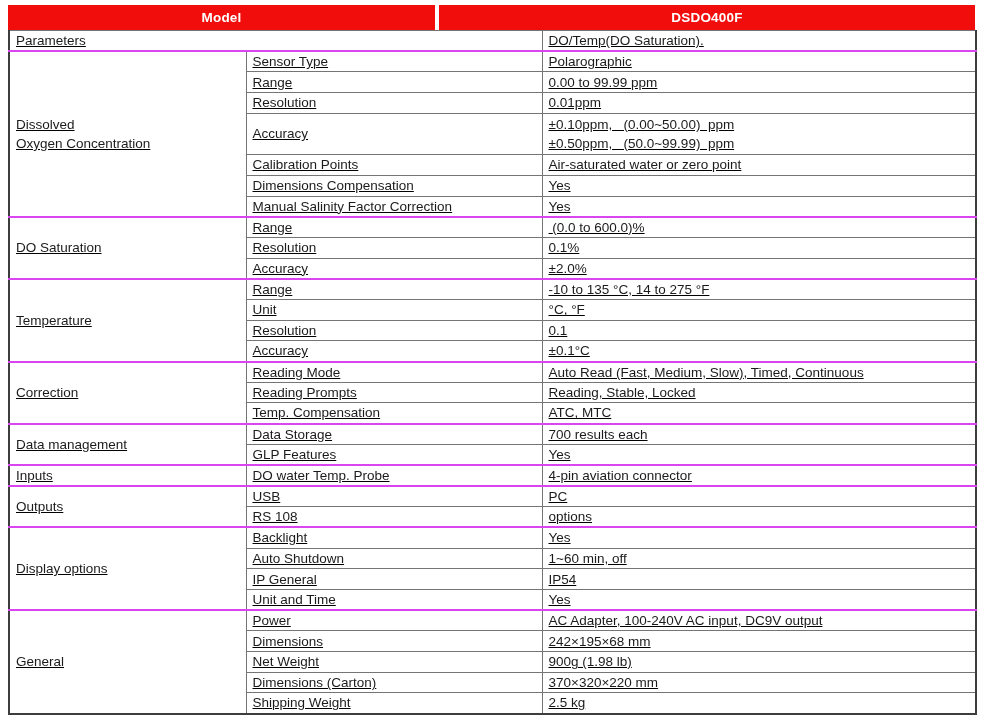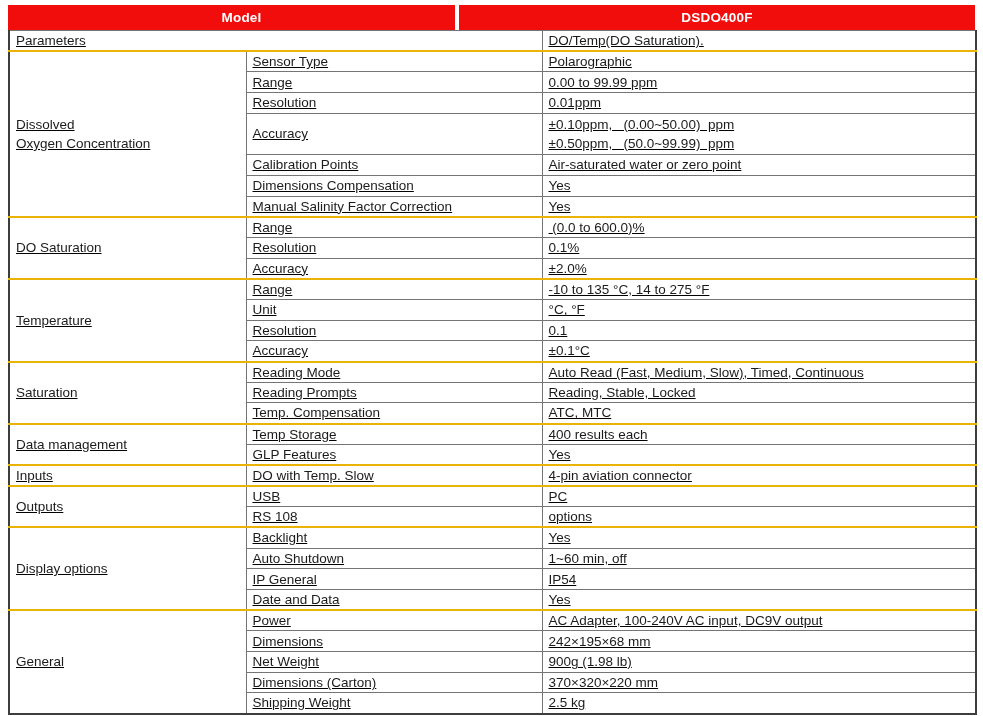--- a/index.html
+++ b/index.html
@@ -24,21 +24,21 @@
   }
   .hcell {
     color: #ffffff;
     font-weight: bold;
     font-size: 13.5px;
     display: flex;
     align-items: center;
     justify-content: center;
     letter-spacing: 0.2px;
   }
-  .hcell.model { width: 427px; margin-right: 4px; padding-left: 20px; }
+  .hcell.model { width: 427px; margin-right: 4px; }
   .hcell.value { flex: 1; }
   
   table.spec {
     border-collapse: collapse;
     table-layout: fixed;
     width: 967px;
     border: 2px solid #3d3d3d;
     border-top-width: 1px;
     text-decoration: underline;
   }
@@ -46,21 +46,21 @@
     border: 1px solid #757575;
     font-size: 13.5px;
     color: #1b1b1b;
     padding: 0 4px 0 6px;
     vertical-align: middle;
     line-height: 19px;
     overflow: hidden;
   }
   table.spec tr { height: 20.7px; }
   table.spec tr.tall { height: 41.4px; }
-  tr.section-start td { border-top: 2px solid #eab308; }
+  tr.section-start td { border-top: 2px solid #d946ef; }
   .pre { white-space: pre-wrap; }
   .cat-cell { vertical-align: middle; }
 </style>
 </head>
 <body>
 
 <div class="sheet">
 
   <div class="header-row">
     <div class="hcell model" style="background: rgb(242, 13, 13);">Model</div>
@@ -133,44 +133,44 @@
         </tr>
         <tr>
           <td>Resolution</td>
           <td class="pre">0.1</td>
         </tr>
         <tr>
           <td>Accuracy</td>
           <td class="pre">±0.1°C</td>
         </tr>
         <tr class="section-start">
-          <td rowspan="3" class="cat-cell pre">Saturation</td>
+          <td rowspan="3" class="cat-cell pre">Correction</td>
           <td>Reading Mode</td>
           <td class="pre">Auto Read (Fast, Medium, Slow), Timed, Continuous</td>
         </tr>
         <tr>
           <td>Reading Prompts</td>
           <td class="pre">Reading, Stable, Locked</td>
         </tr>
         <tr>
           <td>Temp. Compensation</td>
           <td class="pre">ATC, MTC</td>
         </tr>
         <tr class="section-start">
           <td rowspan="2" class="cat-cell pre">Data management</td>
-          <td>Temp Storage</td>
-          <td class="pre">400 results each</td>
+          <td>Data Storage</td>
+          <td class="pre">700 results each</td>
         </tr>
         <tr>
           <td>GLP Features</td>
           <td class="pre">Yes</td>
         </tr>
         <tr class="section-start">
           <td rowspan="1" class="cat-cell pre">Inputs</td>
-          <td>DO with Temp. Slow</td>
+          <td>DO water Temp. Probe</td>
           <td class="pre">4-pin aviation connector</td>
         </tr>
         <tr class="section-start">
           <td rowspan="2" class="cat-cell pre">Outputs</td>
           <td>USB</td>
           <td class="pre">PC</td>
         </tr>
         <tr>
           <td>RS 108</td>
           <td class="pre">options</td>
@@ -182,21 +182,21 @@
         </tr>
         <tr>
           <td>Auto Shutdown</td>
           <td class="pre">1~60 min, off</td>
         </tr>
         <tr>
           <td>IP General</td>
           <td class="pre">IP54</td>
         </tr>
         <tr>
-          <td>Date and Data</td>
+          <td>Unit and Time</td>
           <td class="pre">Yes</td>
         </tr>
         <tr class="section-start">
           <td rowspan="5" class="cat-cell pre">General</td>
           <td>Power</td>
           <td class="pre">AC Adapter, 100-240V AC input, DC9V output</td>
         </tr>
         <tr>
           <td>Dimensions</td>
           <td class="pre">242×195×68 mm</td>

